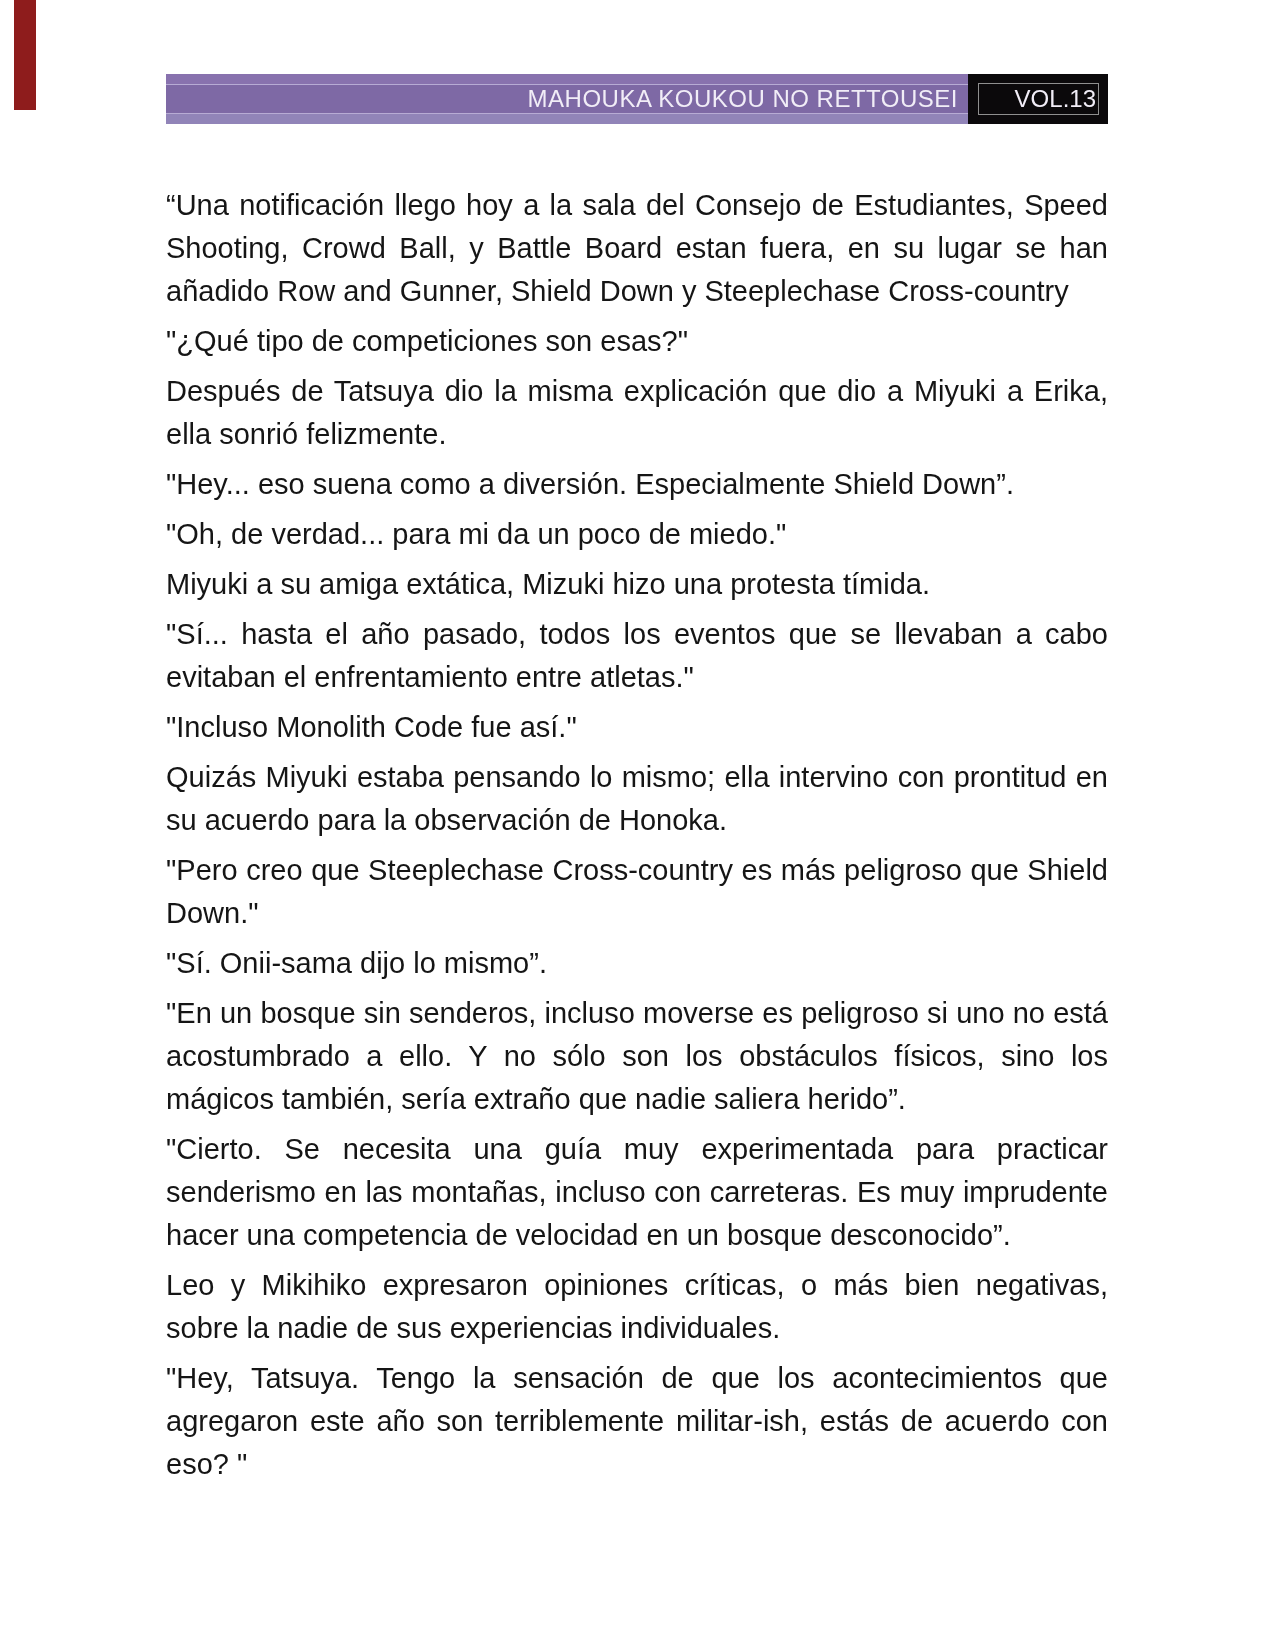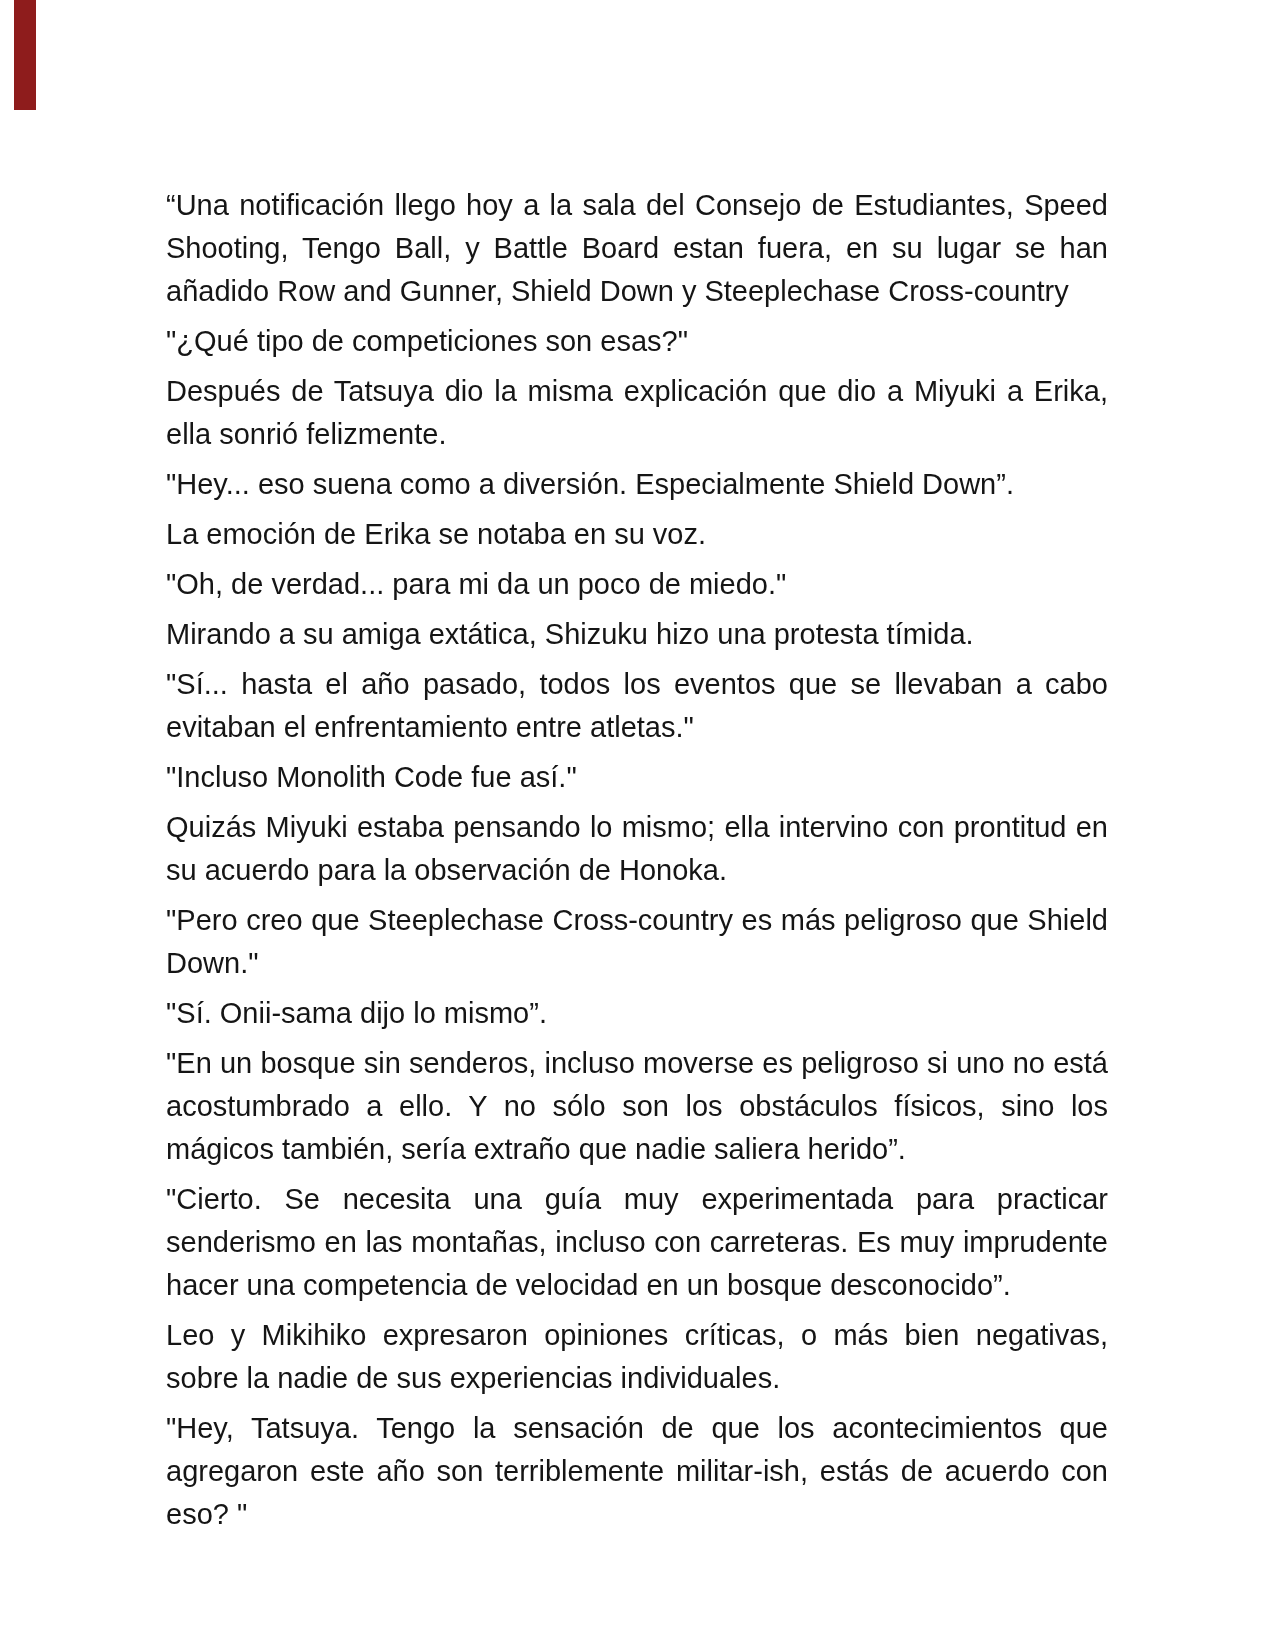--- a/index.html
+++ b/index.html
@@ -68,29 +68,36 @@
     text-align-last:left;
   }
 </style>
 </head>
 <body>
 
 <div class="page">
 
   <div class="ribbon"></div>
 
+  <header class="header-bar">
+    <div class="header-title">MAHOUKA KOUKOU NO RETTOUSEI</div>
+    <div class="volume-box">
+      <div class="volume-inner">
+        <span class="volume-label">VOL.13</span>
+      </div>
+    </div>
+  </header>
 
   <main class="body-text">
-      <p class="para">“Una notificación llego hoy a la sala del Consejo de Estudiantes, Speed Shooting, Tengo Ball, y Battle Board estan fuera, en su lugar se han añadido  Row and Gunner, Shield Down y Steeplechase Cross-country</p>
+      <p class="para">“Una notificación llego hoy a la sala del Consejo de Estudiantes, Speed Shooting, Crowd Ball, y Battle Board estan fuera, en su lugar se han añadido  Row and Gunner, Shield Down y Steeplechase Cross-country</p>
       <p class="para">"¿Qué tipo de competiciones son esas?"</p>
       <p class="para">Después de Tatsuya dio la misma explicación que dio a Miyuki a Erika, ella sonrió felizmente.</p>
       <p class="para">"Hey... eso suena como a diversión. Especialmente Shield Down”.</p>
-      <p class="para">La emoción de Erika se notaba en su voz.</p>
       <p class="para">"Oh, de verdad... para mi da un poco de miedo."</p>
-      <p class="para">Mirando a su amiga extática, Shizuku hizo una protesta tímida.</p>
+      <p class="para">Miyuki a su amiga extática, Mizuki hizo una protesta tímida.</p>
       <p class="para">"Sí... hasta el año pasado, todos los eventos que se llevaban a cabo evitaban el enfrentamiento entre atletas."</p>
       <p class="para">"Incluso Monolith Code  fue así."</p>
       <p class="para">Quizás Miyuki estaba pensando lo mismo; ella intervino con prontitud en su acuerdo para la observación de Honoka.</p>
       <p class="para">"Pero creo que Steeplechase Cross-country es más peligroso que Shield Down."</p>
       <p class="para">"Sí. Onii-sama dijo lo mismo”.</p>
       <p class="para">"En un bosque sin senderos, incluso moverse es peligroso si uno no está acostumbrado a ello. Y no sólo  son los obstáculos físicos, sino los mágicos también, sería extraño que nadie saliera herido”.</p>
       <p class="para">"Cierto. Se necesita una guía muy experimentada para practicar senderismo en las montañas, incluso con carreteras. Es muy imprudente hacer una competencia de velocidad en un bosque desconocido”.</p>
       <p class="para">Leo y Mikihiko expresaron opiniones críticas, o más bien negativas, sobre la nadie de sus experiencias individuales.</p>
       <p class="para">"Hey, Tatsuya. Tengo la sensación de que los acontecimientos que agregaron este año son terriblemente militar-ish, estás de acuerdo con eso? "</p>
     </main>

